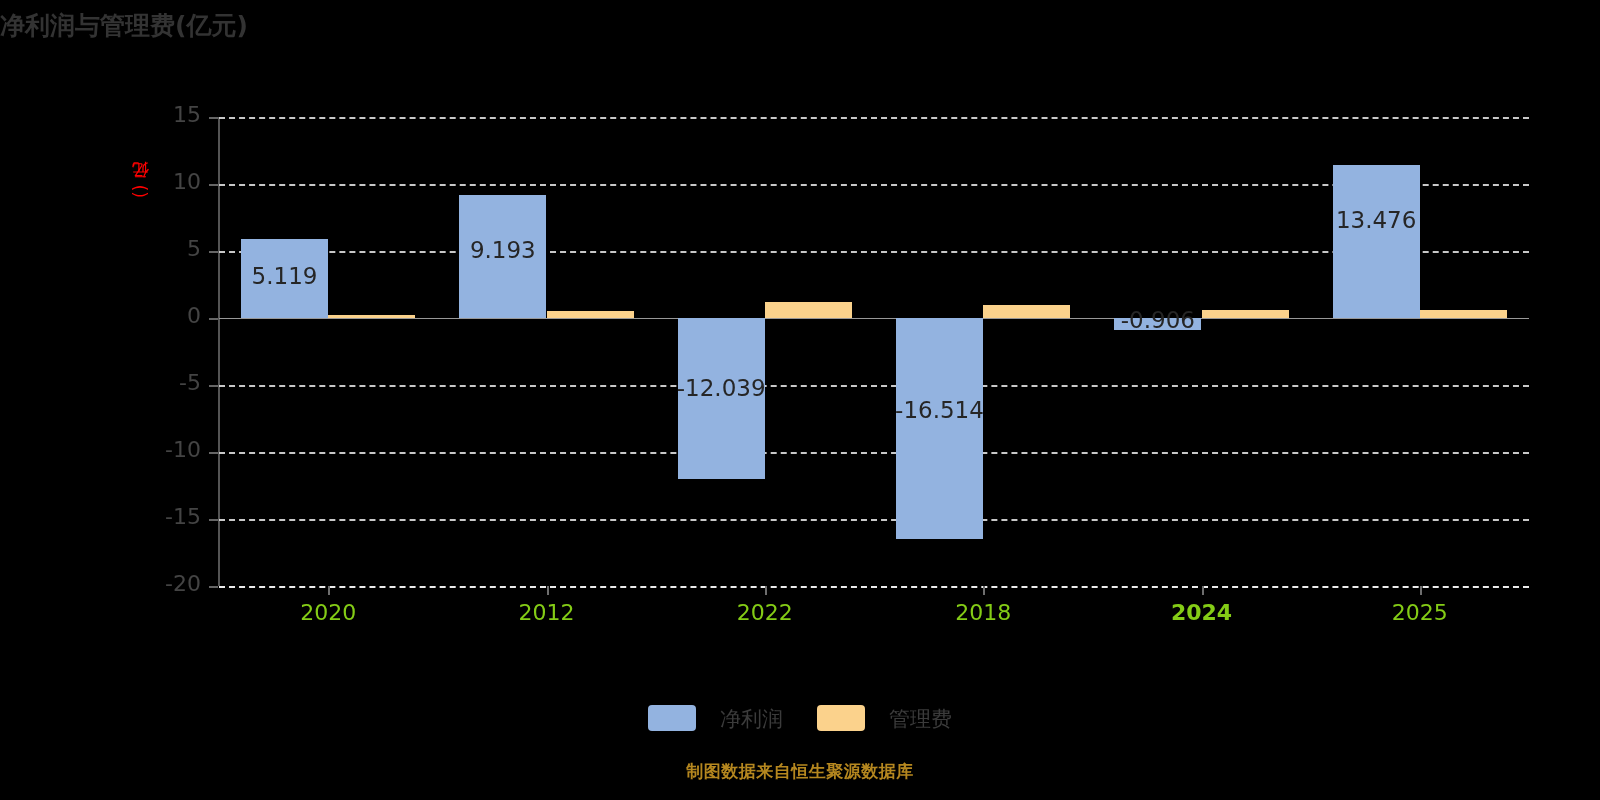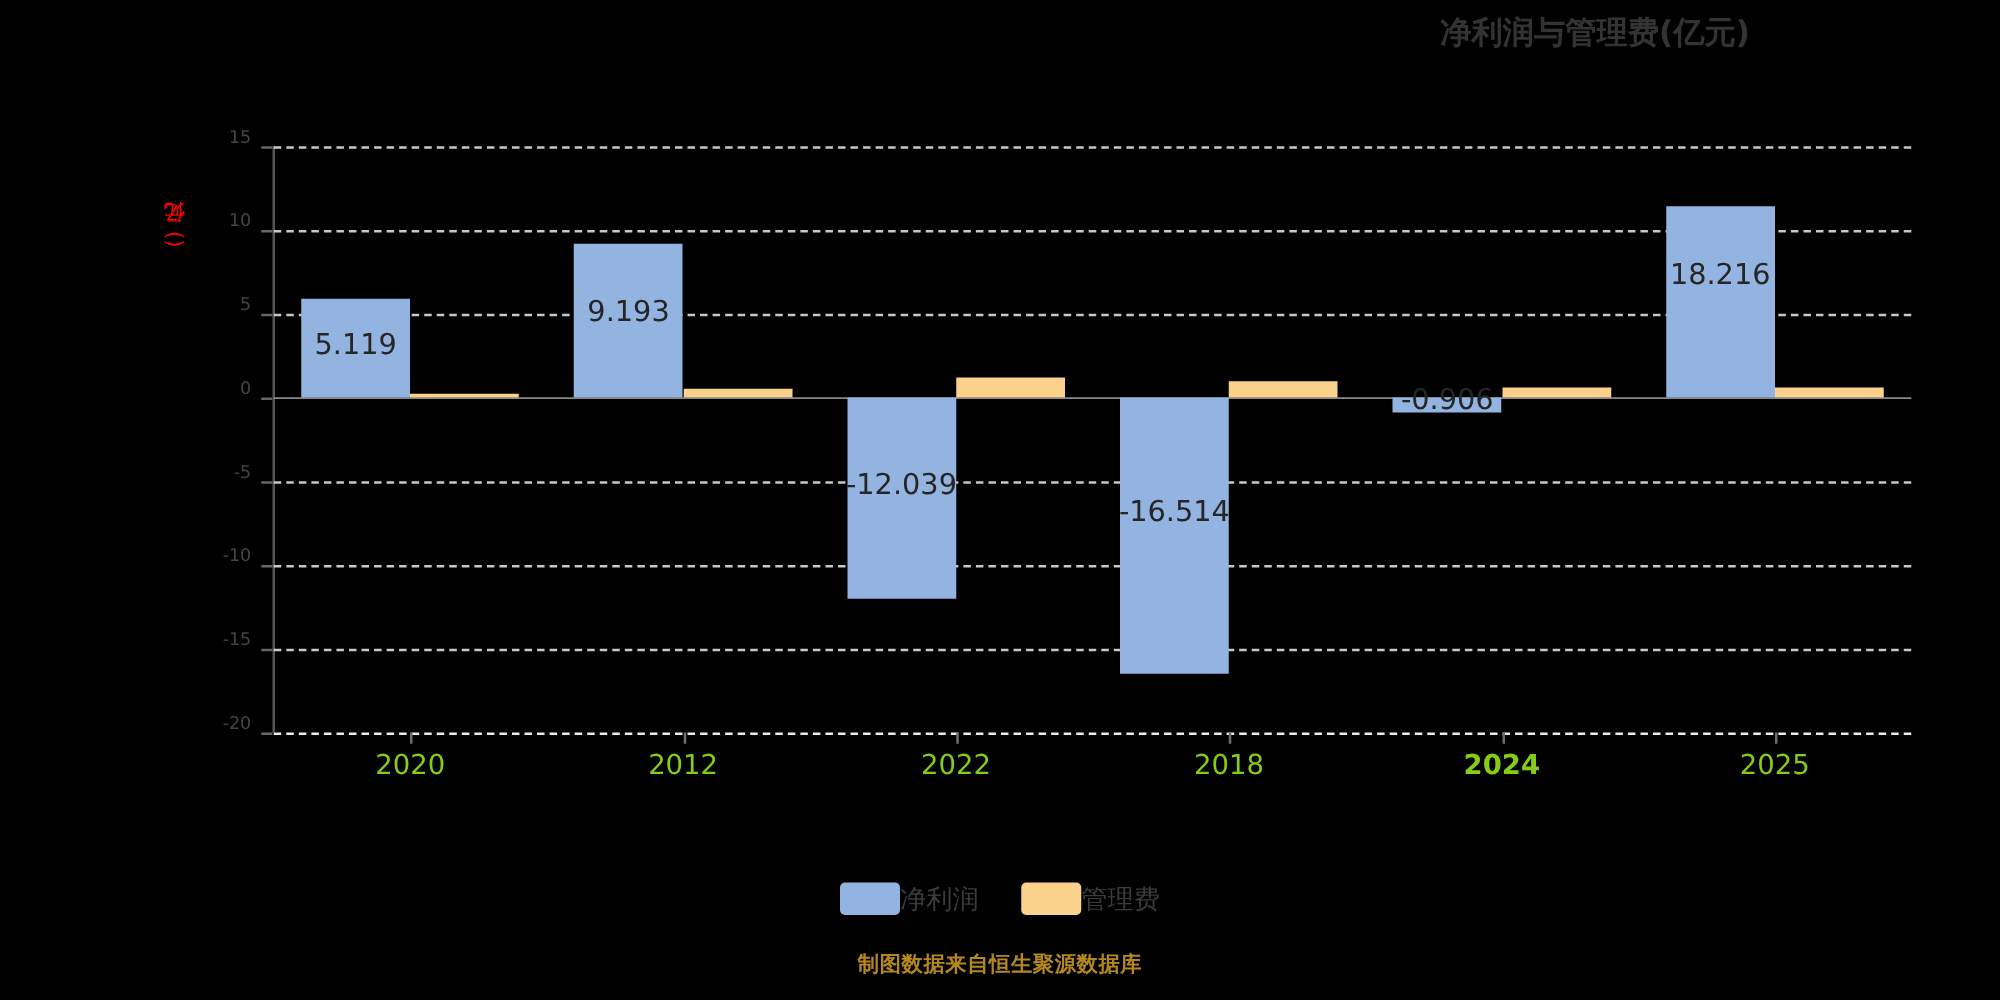--- a/index.html
+++ b/index.html
@@ -14,21 +14,21 @@
     font-family: "DejaVu Sans", "Liberation Sans", sans-serif;
     position: relative;
   }
 
   
   #chart-title {
     position: absolute;
     top: 8px;
     left: 0;
     width: 1400px;
-    text-align: right;
+    text-align: left;
     font-size: 25px;
     font-weight: bold;
     color: #333333;
     letter-spacing: 0px;
     line-height: 36px;
   }
 
   
   #plot-area {
     position: absolute;
@@ -70,21 +70,21 @@
     width: 1310px;
     height: 0;
     border-top: 1px solid #7a7a7a;
   }
 
   .y-tick-label {
     position: absolute;
     right: 1392px; 
     text-align: right;
     color: #444444;
-    font-size: 14px;
+    font-size: 22px;
   }
 
   .y-tick-mark {
     position: absolute;
     width: 9px;
     height: 0;
     border-top: 2px solid #666666;
   }
 
   #y-axis-title {
@@ -142,22 +142,22 @@
     top: 705px;
     left: 0;
     width: 1600px;
     display: flex;
     justify-content: center;
     align-items: center;
     gap: 34px;
   }
   .legend-item {
     display: flex;
-    align-items: center;
-    gap: 0;
+    align-items: flex-start;
+    gap: 24px;
   }
   .legend-swatch {
     width: 48px;
     height: 26px;
     border-radius: 4px;
   }
   .legend-text {
     color: #3b3b3b;
     font-size: 21px;
     white-space: nowrap;
@@ -224,21 +224,21 @@
     <div class="bar bar-admin" style="left: 545.833px; top: 184.652px; width: 87.3333px; height: 16.348px; background: rgb(251, 210, 140);"></div>
     <div class="bar-label" style="left: 432.167px; top: 257.595px; width: 140px;">-12.039</div>
     <div class="bar bar-net" style="left: 676.833px; top: 201px; width: 87.3333px; height: 221.288px; background: rgb(147, 179, 224);"></div>
     <div class="bar bar-admin" style="left: 764.167px; top: 188.27px; width: 87.3333px; height: 12.73px; background: rgb(251, 210, 140);"></div>
     <div class="bar-label" style="left: 650.5px; top: 280px; width: 140px;">-16.514</div>
     <div class="bar bar-net" style="left: 895.167px; top: 201px; width: 87.3333px; height: 12.1404px; background: rgb(147, 179, 224);"></div>
     <div class="bar bar-admin" style="left: 982.5px; top: 192.96px; width: 87.3333px; height: 8.04px; background: rgb(251, 210, 140);"></div>
     <div class="bar-label" style="left: 868.833px; top: 190.463px; width: 140px;">-0.906</div>
     <div class="bar bar-net" style="left: 1113.5px; top: 48.0658px; width: 87.3333px; height: 152.934px; background: rgb(147, 179, 224);"></div>
     <div class="bar bar-admin" style="left: 1200.83px; top: 192.96px; width: 87.3333px; height: 8.04px; background: rgb(251, 210, 140);"></div>
-    <div class="bar-label" style="left: 1087.17px; top: 90.0658px; width: 140px;">18.216</div>
+    <div class="bar-label" style="left: 1087.17px; top: 90.0658px; width: 140px;">13.476</div>
   </div>
 
 <div id="x-axis-group">
     <div class="x-tick-mark" style="left: 328.167px;"></div>
     <div class="x-tick-label" style="left: 268.167px;">2020</div>
     <div class="x-tick-mark" style="left: 546.5px;"></div>
     <div class="x-tick-label" style="left: 486.5px;">2012</div>
     <div class="x-tick-mark" style="left: 764.833px;"></div>
     <div class="x-tick-label" style="left: 704.833px;">2022</div>
     <div class="x-tick-mark" style="left: 983.167px;"></div>

